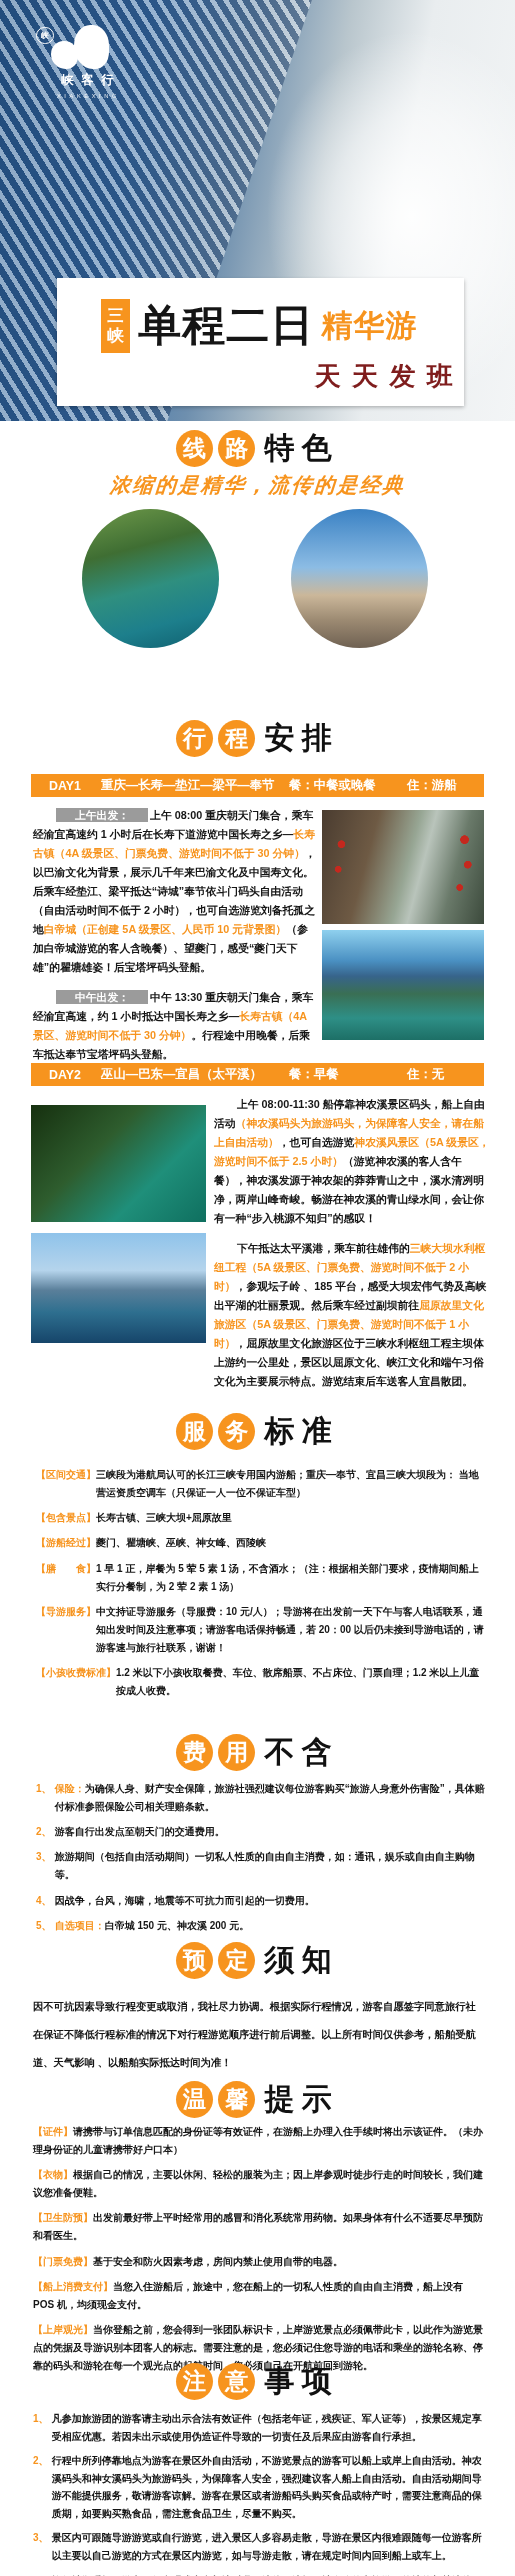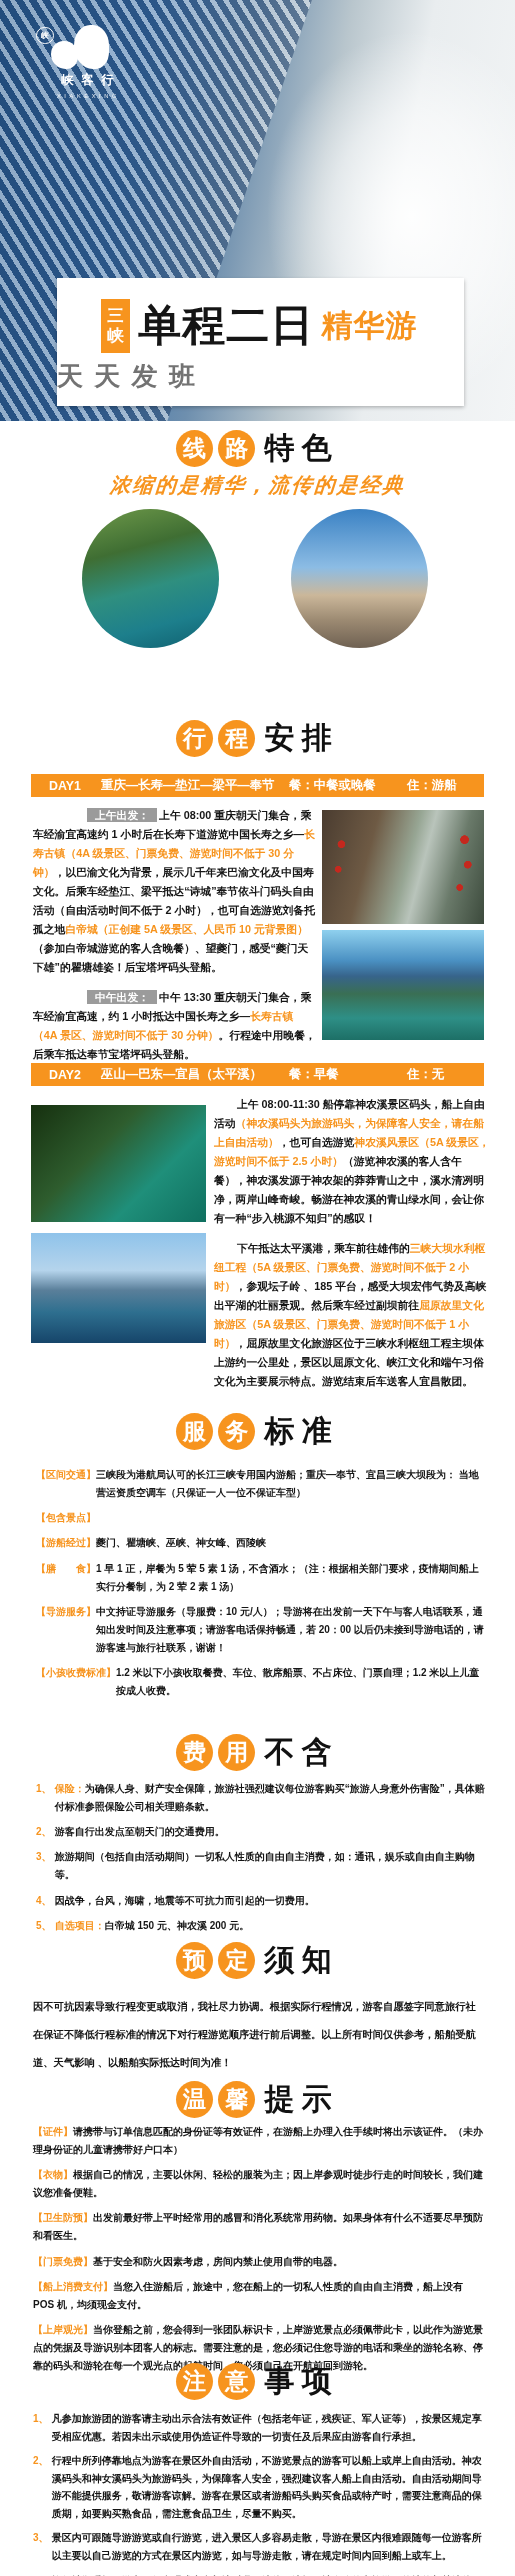--- a/index.html
+++ b/index.html
@@ -21,21 +21,21 @@
     font-size:7.7px;line-height:15.5px;font-weight:bold;}
   .logo .nm{font-size:12.4px;letter-spacing:2.1px;margin-top:3.1px;font-weight:600;}
   .logo .lt{font-size:5.7px;letter-spacing:3.6px;opacity:.9;margin-top:4.1px;}
   .title-card{position:absolute;left:57px;top:278px;width:407px;height:128px;background:#fff;
     box-shadow:0 1.5px 4.1px rgba(0,0,0,.3);}
   .tc-row{position:absolute;left:44px;top:18.5px;display:flex;align-items:center;}
   .tc-tag{width:29px;height:54px;background:#F7941E;color:#fff;display:flex;flex-direction:column;
     align-items:center;justify-content:center;font-size:16.5px;font-weight:bold;line-height:19.6px;margin-right:8.2px;}
   .tc-black{font-size:43px;font-weight:bold;color:#151515;letter-spacing:1px;}
   .tc-orange{font-size:31px;font-weight:bold;color:#F7941E;letter-spacing:1px;margin-left:7.2px;}
-  .tc-sub{position:absolute;left:0;width:100%;top:81px;text-align:left;color:#737373;
+  .tc-sub{position:absolute;left:0;width:100%;top:81px;text-align:right;color:#7f1d1d;
     font-size:26px;font-weight:bold;letter-spacing:11.3px;}
   
   .sec-head{position:absolute;width:515px;display:flex;justify-content:center;align-items:center;}
   .sec-head .cir{width:37px;height:37px;border-radius:50%;background:#F7941E;color:#fff;
     font-size:23px;font-weight:bold;display:flex;align-items:center;justify-content:center;margin-right:5.2px;}
   .sec-head .rest{font-size:30px;font-weight:bold;color:#111;letter-spacing:7.2px;margin-left:4.1px;}
   .slogan{position:absolute;left:0;top:471px;width:515px;text-align:center;color:#F7941E;
     font-size:20.6px;font-weight:bold;font-style:italic;transform:skewX(-4deg);letter-spacing:2.1px;}
   .feat-cir{position:absolute;top:509px;width:137px;height:139px;border-radius:50%;overflow:hidden;}
   .fc1{left:82px;background:linear-gradient(165deg,#6f9a4a 0%,#3f6e33 30%,#2f8f7f 55%,#1d7f8c 78%,#0f5f6f 100%);}
@@ -44,21 +44,21 @@
   .daybar{position:absolute;left:31px;width:453px;height:23px;background:#F7941E;color:#fff;
     display:flex;align-items:center;font-weight:bold;font-size:12.4px;}
   .daybar .d{margin-left:18px;width:52px;}
   .daybar .r{width:188px;}
   .daybar .m{width:118px;}
   
   .t-o{color:#F7941E;}
   .t-b{font-weight:bold;}
   .t-lab{color:#F7941E;font-weight:bold;white-space:nowrap;}
   .t-num{color:#F7941E;font-weight:bold;white-space:nowrap;margin-right:3.1px;}
-  .t-gray{background:#9b9b9b;color:#fff;font-weight:bold;padding:1px 8px;margin-right:2.1px;margin-left:31px;}
+  .t-gray{background:#9b9b9b;color:#fff;font-weight:bold;padding:1px 19px;margin-right:2.1px;}
   .day-col{position:absolute;font-size:10.8px;line-height:19px;font-weight:600;color:#151515;}
   .day-col p{margin:0 0 11.3px 0;text-indent:23px;}
   .photo{position:absolute;overflow:hidden;}
   .ph-canal{background:linear-gradient(105deg,#4a3c30 0%,#6e5a44 30%,#97a694 52%,#b9c4bb 60%,#6a7a6a 78%,#3c4a3c 100%);}
   .ph-canal:after{content:"";position:absolute;inset:0;background:
     radial-gradient(circle at 12% 30%,#c5281e 0 3.6px,transparent 4.1px),
     radial-gradient(circle at 10% 52%,#c5281e 0 3.1px,transparent 3.6px),
     radial-gradient(circle at 88% 26%,#c5281e 0 4.1px,transparent 4.6px),
     radial-gradient(circle at 90% 48%,#c5281e 0 3.6px,transparent 4.1px),
     radial-gradient(circle at 85% 68%,#c5281e 0 3.1px,transparent 3.6px);}
@@ -148,20 +148,21 @@
     <span class="cir">务</span>
     <span class="rest">标准</span>
   </div>
   <div class="list" style="top:1466px">
       <p class="flexp">
         <span class="t-lab">【区间交通】</span>
         <span class="txt">三峡段为港航局认可的长江三峡专用国内游船；重庆—奉节、宜昌三峡大坝段为： 当地营运资质空调车（只保证一人一位不保证车型）</span>
       </p>
       <p class="flexp">
         <span class="t-lab">【包含景点】</span>
+        <span class="txt">长寿古镇、三峡大坝+屈原故里</span>
       </p>
       <p class="flexp">
         <span class="t-lab">【游船经过】</span>
         <span class="txt">夔门、瞿塘峡、巫峡、神女峰、西陵峡</span>
       </p>
       <p class="flexp">
         <span class="t-lab">【膳　　食】</span>
         <span class="txt">1 早 1 正，岸餐为 5 荤 5 素 1 汤，不含酒水；（注：根据相关部门要求，疫情期间船上实行分餐制，为 2 荤 2 素 1 汤）</span>
       </p>
       <p class="flexp">

